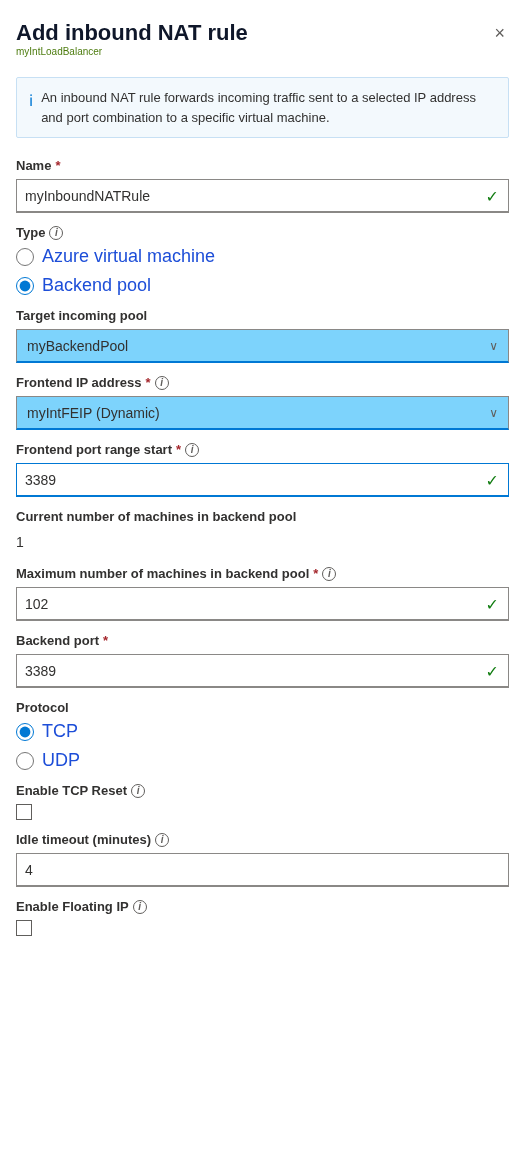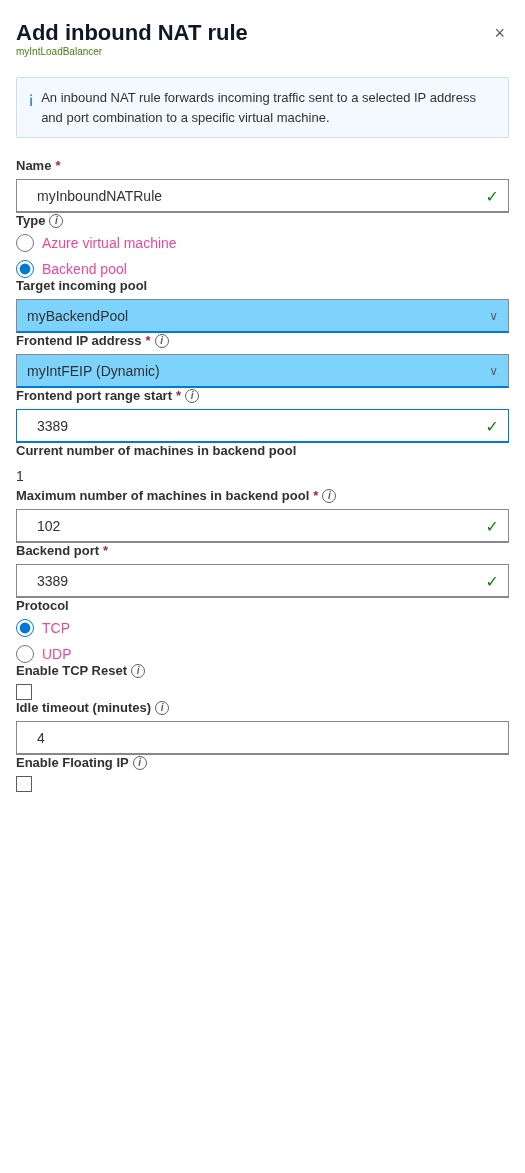--- a/index.html
+++ b/index.html
@@ -49,21 +49,21 @@
       color: #323130;
       line-height: 1.5;
     }
     .info-icon {
       color: #0078d4;
       font-size: 16px;
       flex-shrink: 0;
       margin-top: 1px;
     }
     .field-group {
-      margin-bottom: 0;
+      margin-bottom: 12px;
     }
     .field-label {
       font-size: 13px;
       font-weight: 600;
       color: #323130;
       margin-bottom: 6px;
       display: flex;
       align-items: center;
       gap: 4px;
     }
@@ -81,21 +81,21 @@
       font-size: 10px;
       color: #605e5c;
       cursor: pointer;
       font-style: italic;
       font-weight: 600;
     }
     .input-field {
       width: 100%;
       border: 1px solid #8a8886;
       border-bottom: 2px solid #8a8886;
-      padding: 6px 20px;
+      padding: 6px 8px;
       font-size: 14px;
       color: #323130;
       outline: none;
       background: #fff;
       height: 34px;
     }
     .input-field.active-border {
       border: 1px solid #0078d4;
       border-bottom: 2px solid #0078d4;
     }
@@ -142,22 +142,22 @@
       gap: 8px;
       cursor: pointer;
     }
     .radio-input {
       width: 18px;
       height: 18px;
       accent-color: #0078d4;
       cursor: pointer;
     }
     .radio-label {
-      font-size: 14px;
-      color: #ec4899;
+      font-size: 18px;
+      color: #1d4ed8;
     }
     .static-value {
       font-size: 14px;
       color: #323130;
       padding: 4px 0;
     }
     .checkbox-group {
       display: flex;
       align-items: center;
       gap: 0;

